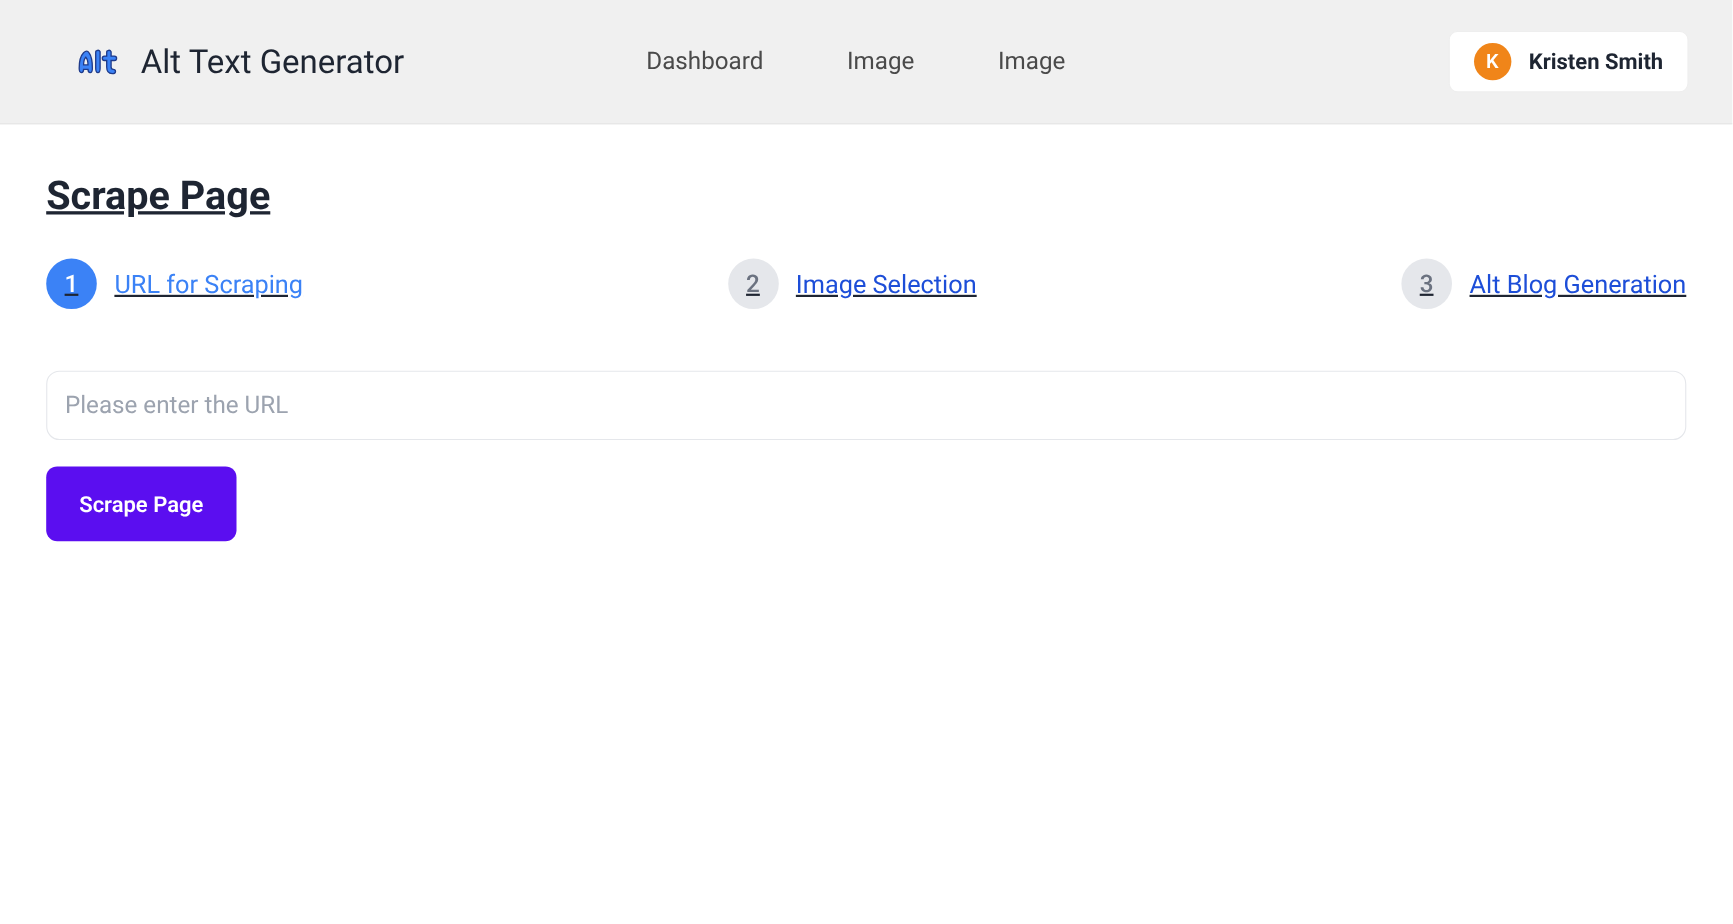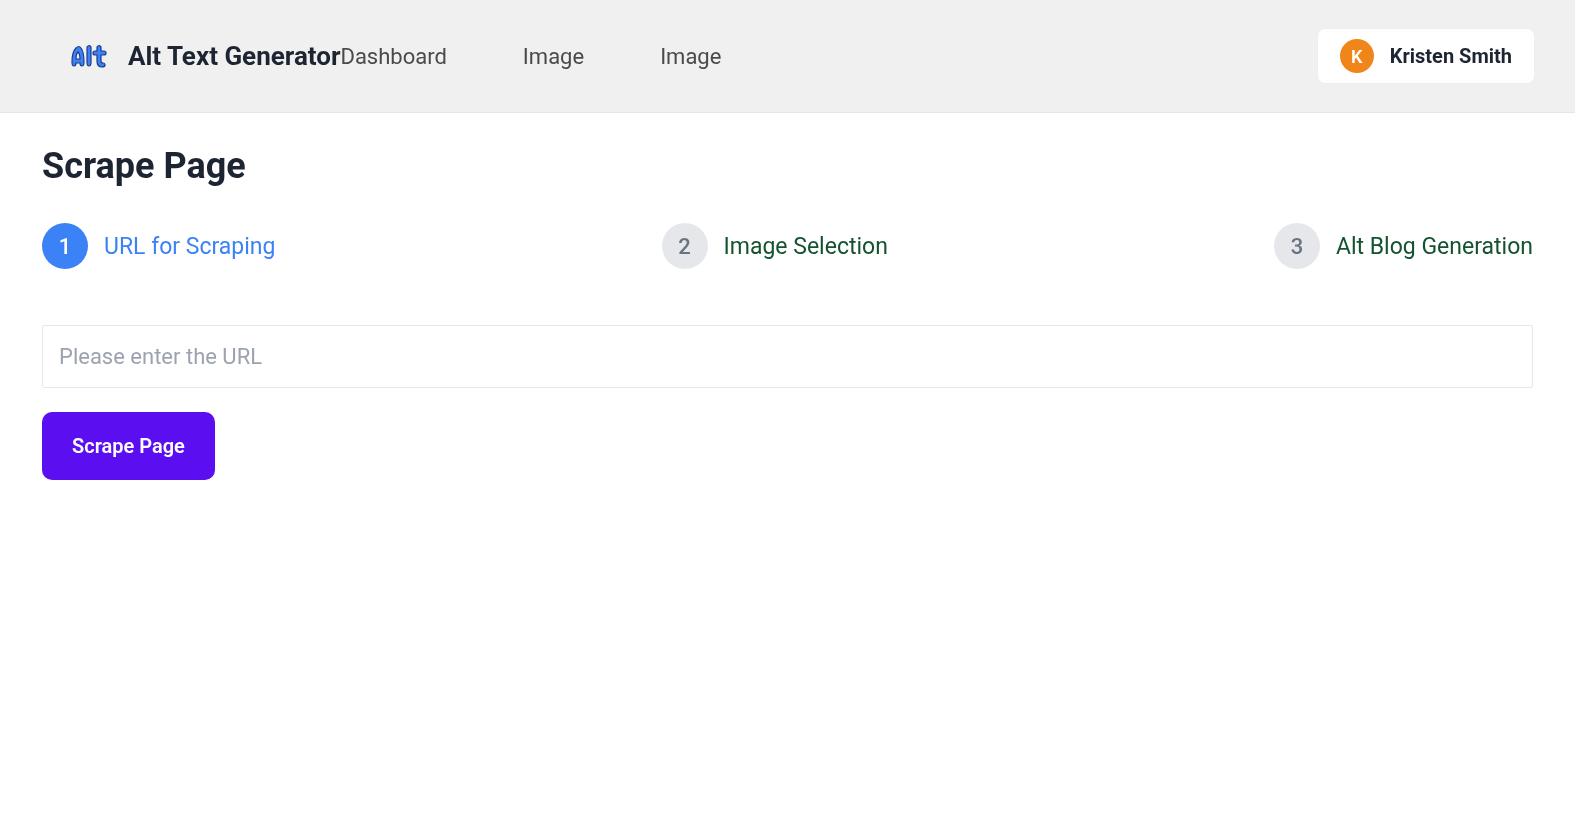--- a/index.html
+++ b/index.html
@@ -27,28 +27,29 @@
       align-items: center;
       gap: 12px;
     }
     
     .logo-icon {
       width: 48px;
       height: 36px;
     }
     
     .app-title {
-      font-size: 26px;
-      font-weight: 700;
+      font-size: 30px;
+      font-weight: 400;
       color: #1e2532;
     }
     
     .nav {
       display: flex;
       gap: 76px;
+      margin-left: 220px;
     }
     
     .nav-item {
       font-size: 22px;
       color: #4a4a4a;
       cursor: pointer;
       text-decoration: none;
     }
     
     .user-area {
@@ -75,21 +76,22 @@
       justify-content: center;
     }
     
     .user-name {
       font-size: 20px;
       font-weight: 700;
       color: #1e2532;
     }
     
     .main {
-      padding: 32px 42px;
+      padding: 44px 42px;
+      text-decoration: underline;
     }
     
     .page-title {
       font-size: 36px;
       font-weight: 700;
       color: #1e2532;
       margin-bottom: 36px;
     }
     
     .stepper {
@@ -128,29 +130,29 @@
     
     .step-label {
       font-size: 23px;
     }
     
     .step-label.active {
       color: #3b82f6;
     }
     
     .step-label.inactive {
-      color: #14532d;
+      color: #1d4ed8;
     }
     
     .url-input {
       width: 100%;
       padding: 18px 16px;
       font-size: 22px;
       border: 1px solid #e5e7eb;
-      border-radius: 2px;
+      border-radius: 12px;
       margin-bottom: 24px;
       color: #1e2532;
       font-family: inherit;
     }
     
     .url-input::placeholder {
       color: #9ca3af;
     }
     
     .scrape-button {

